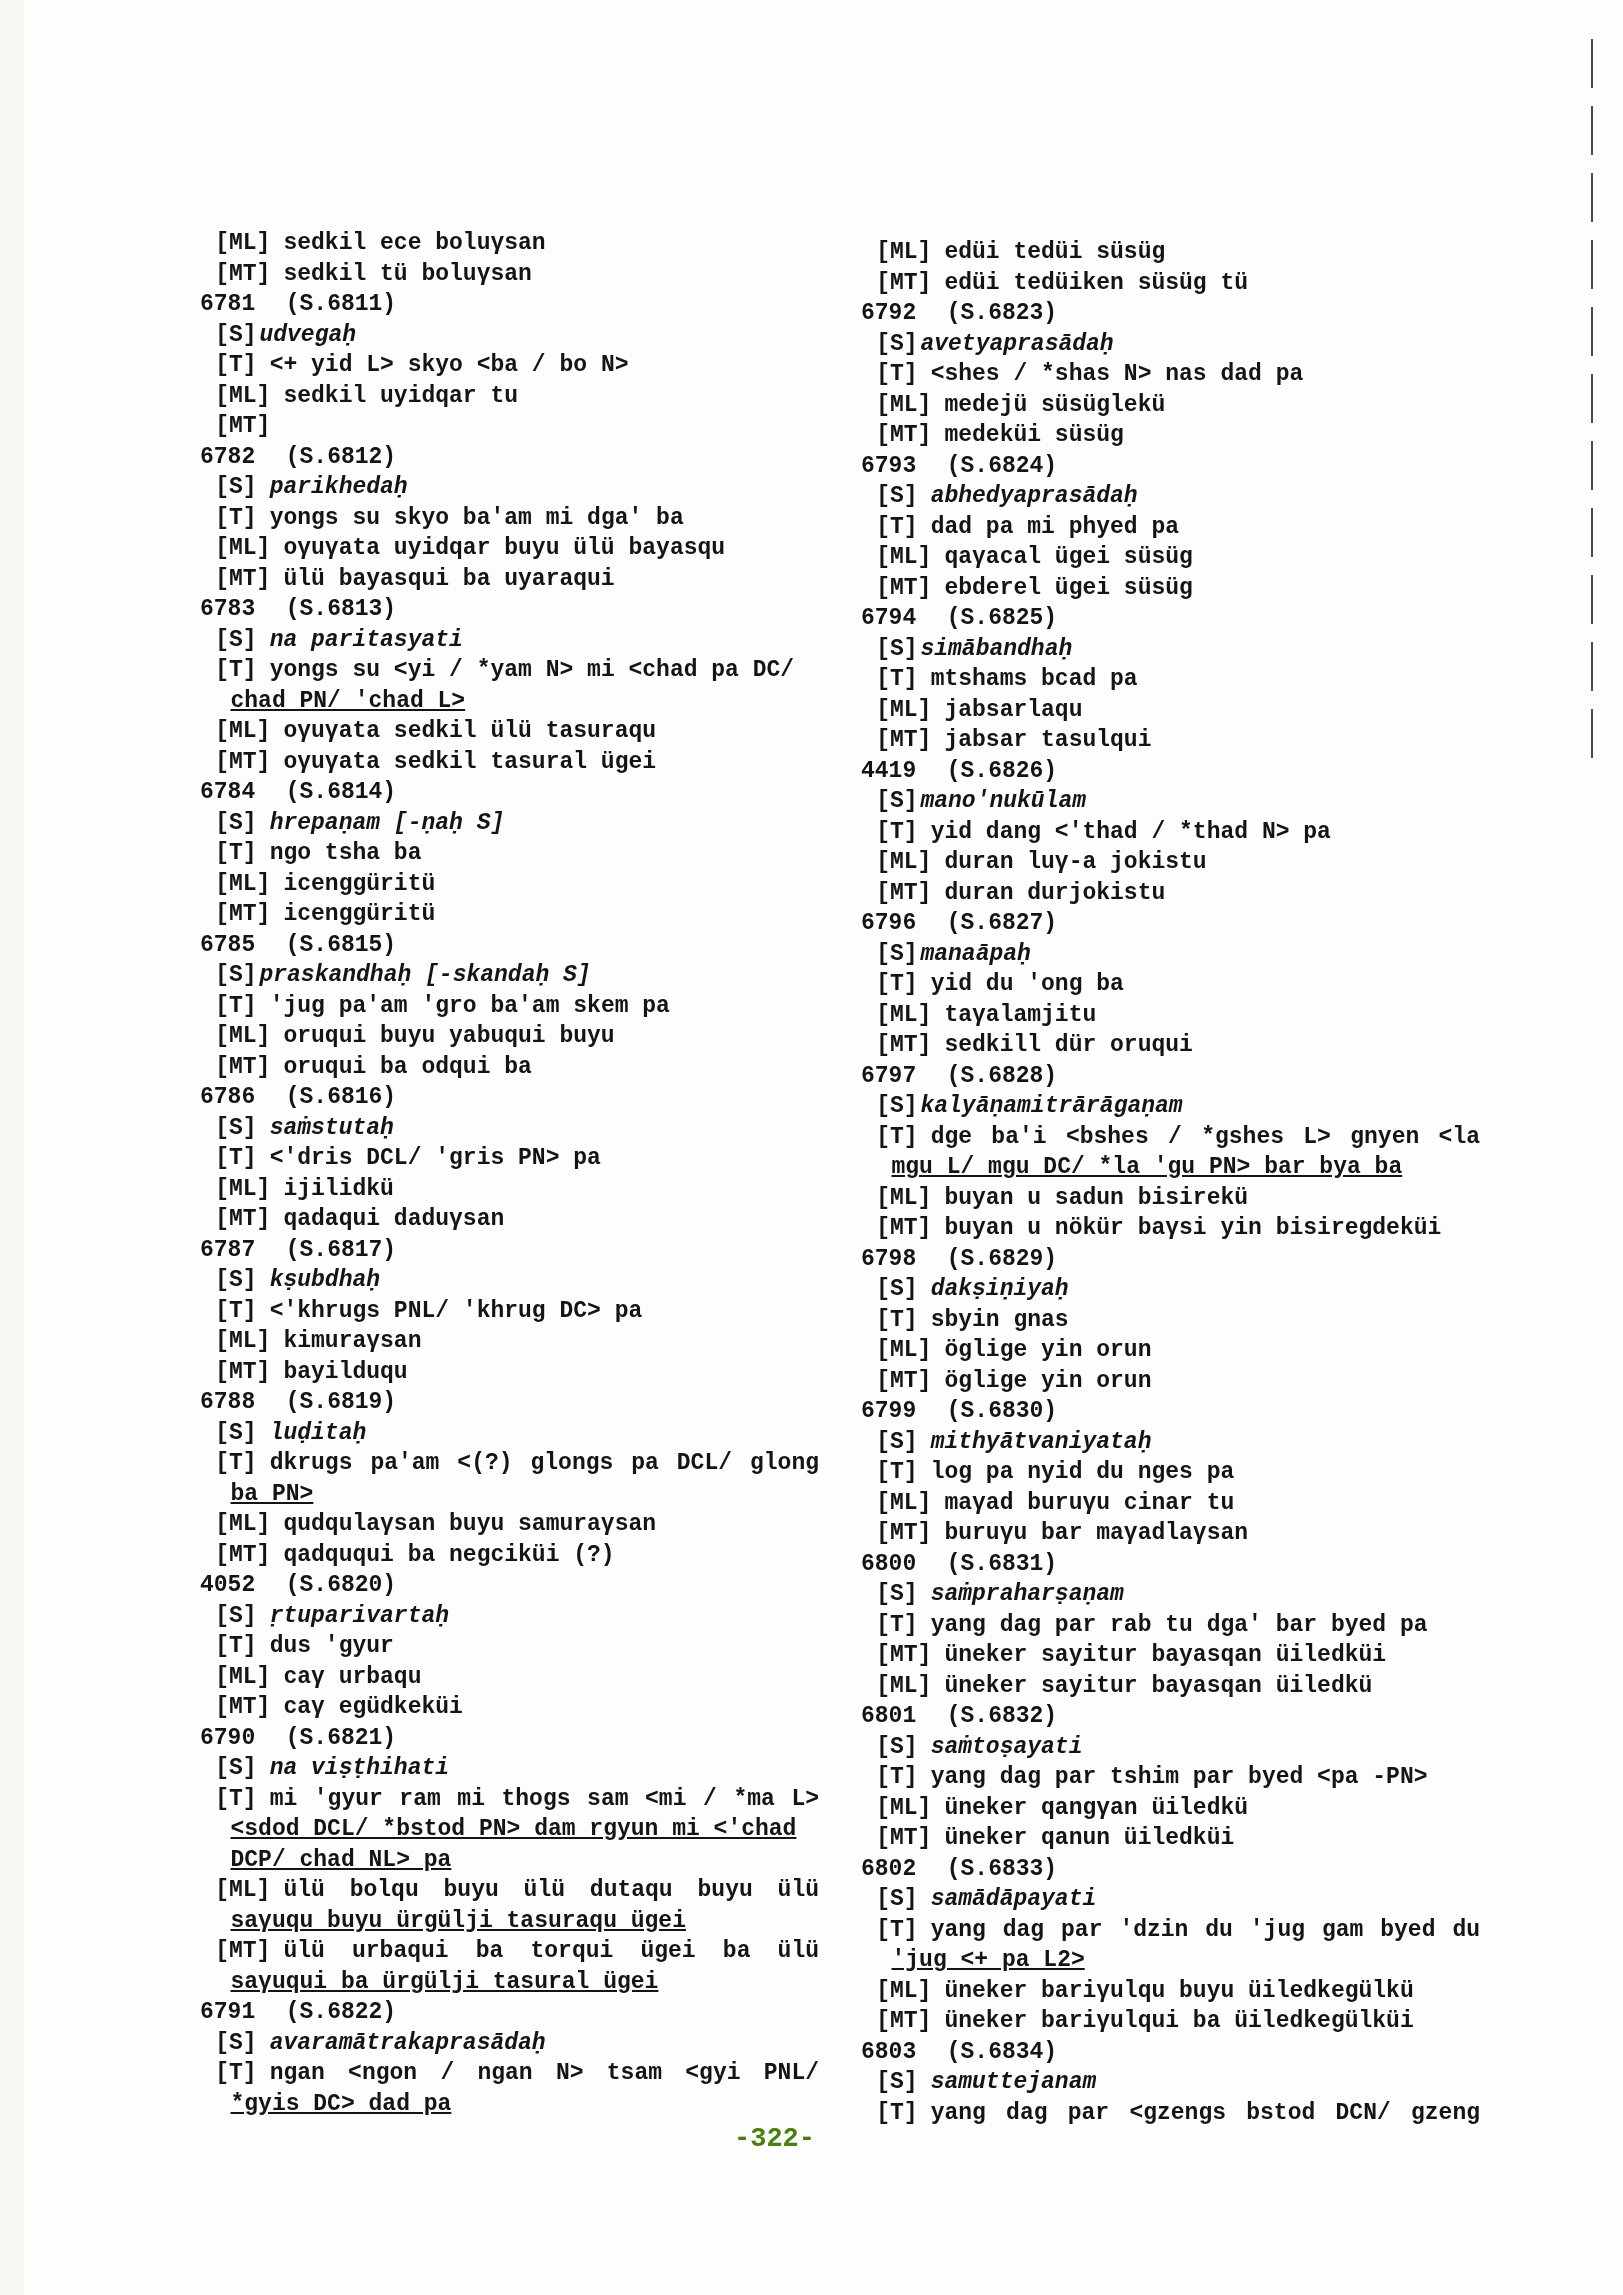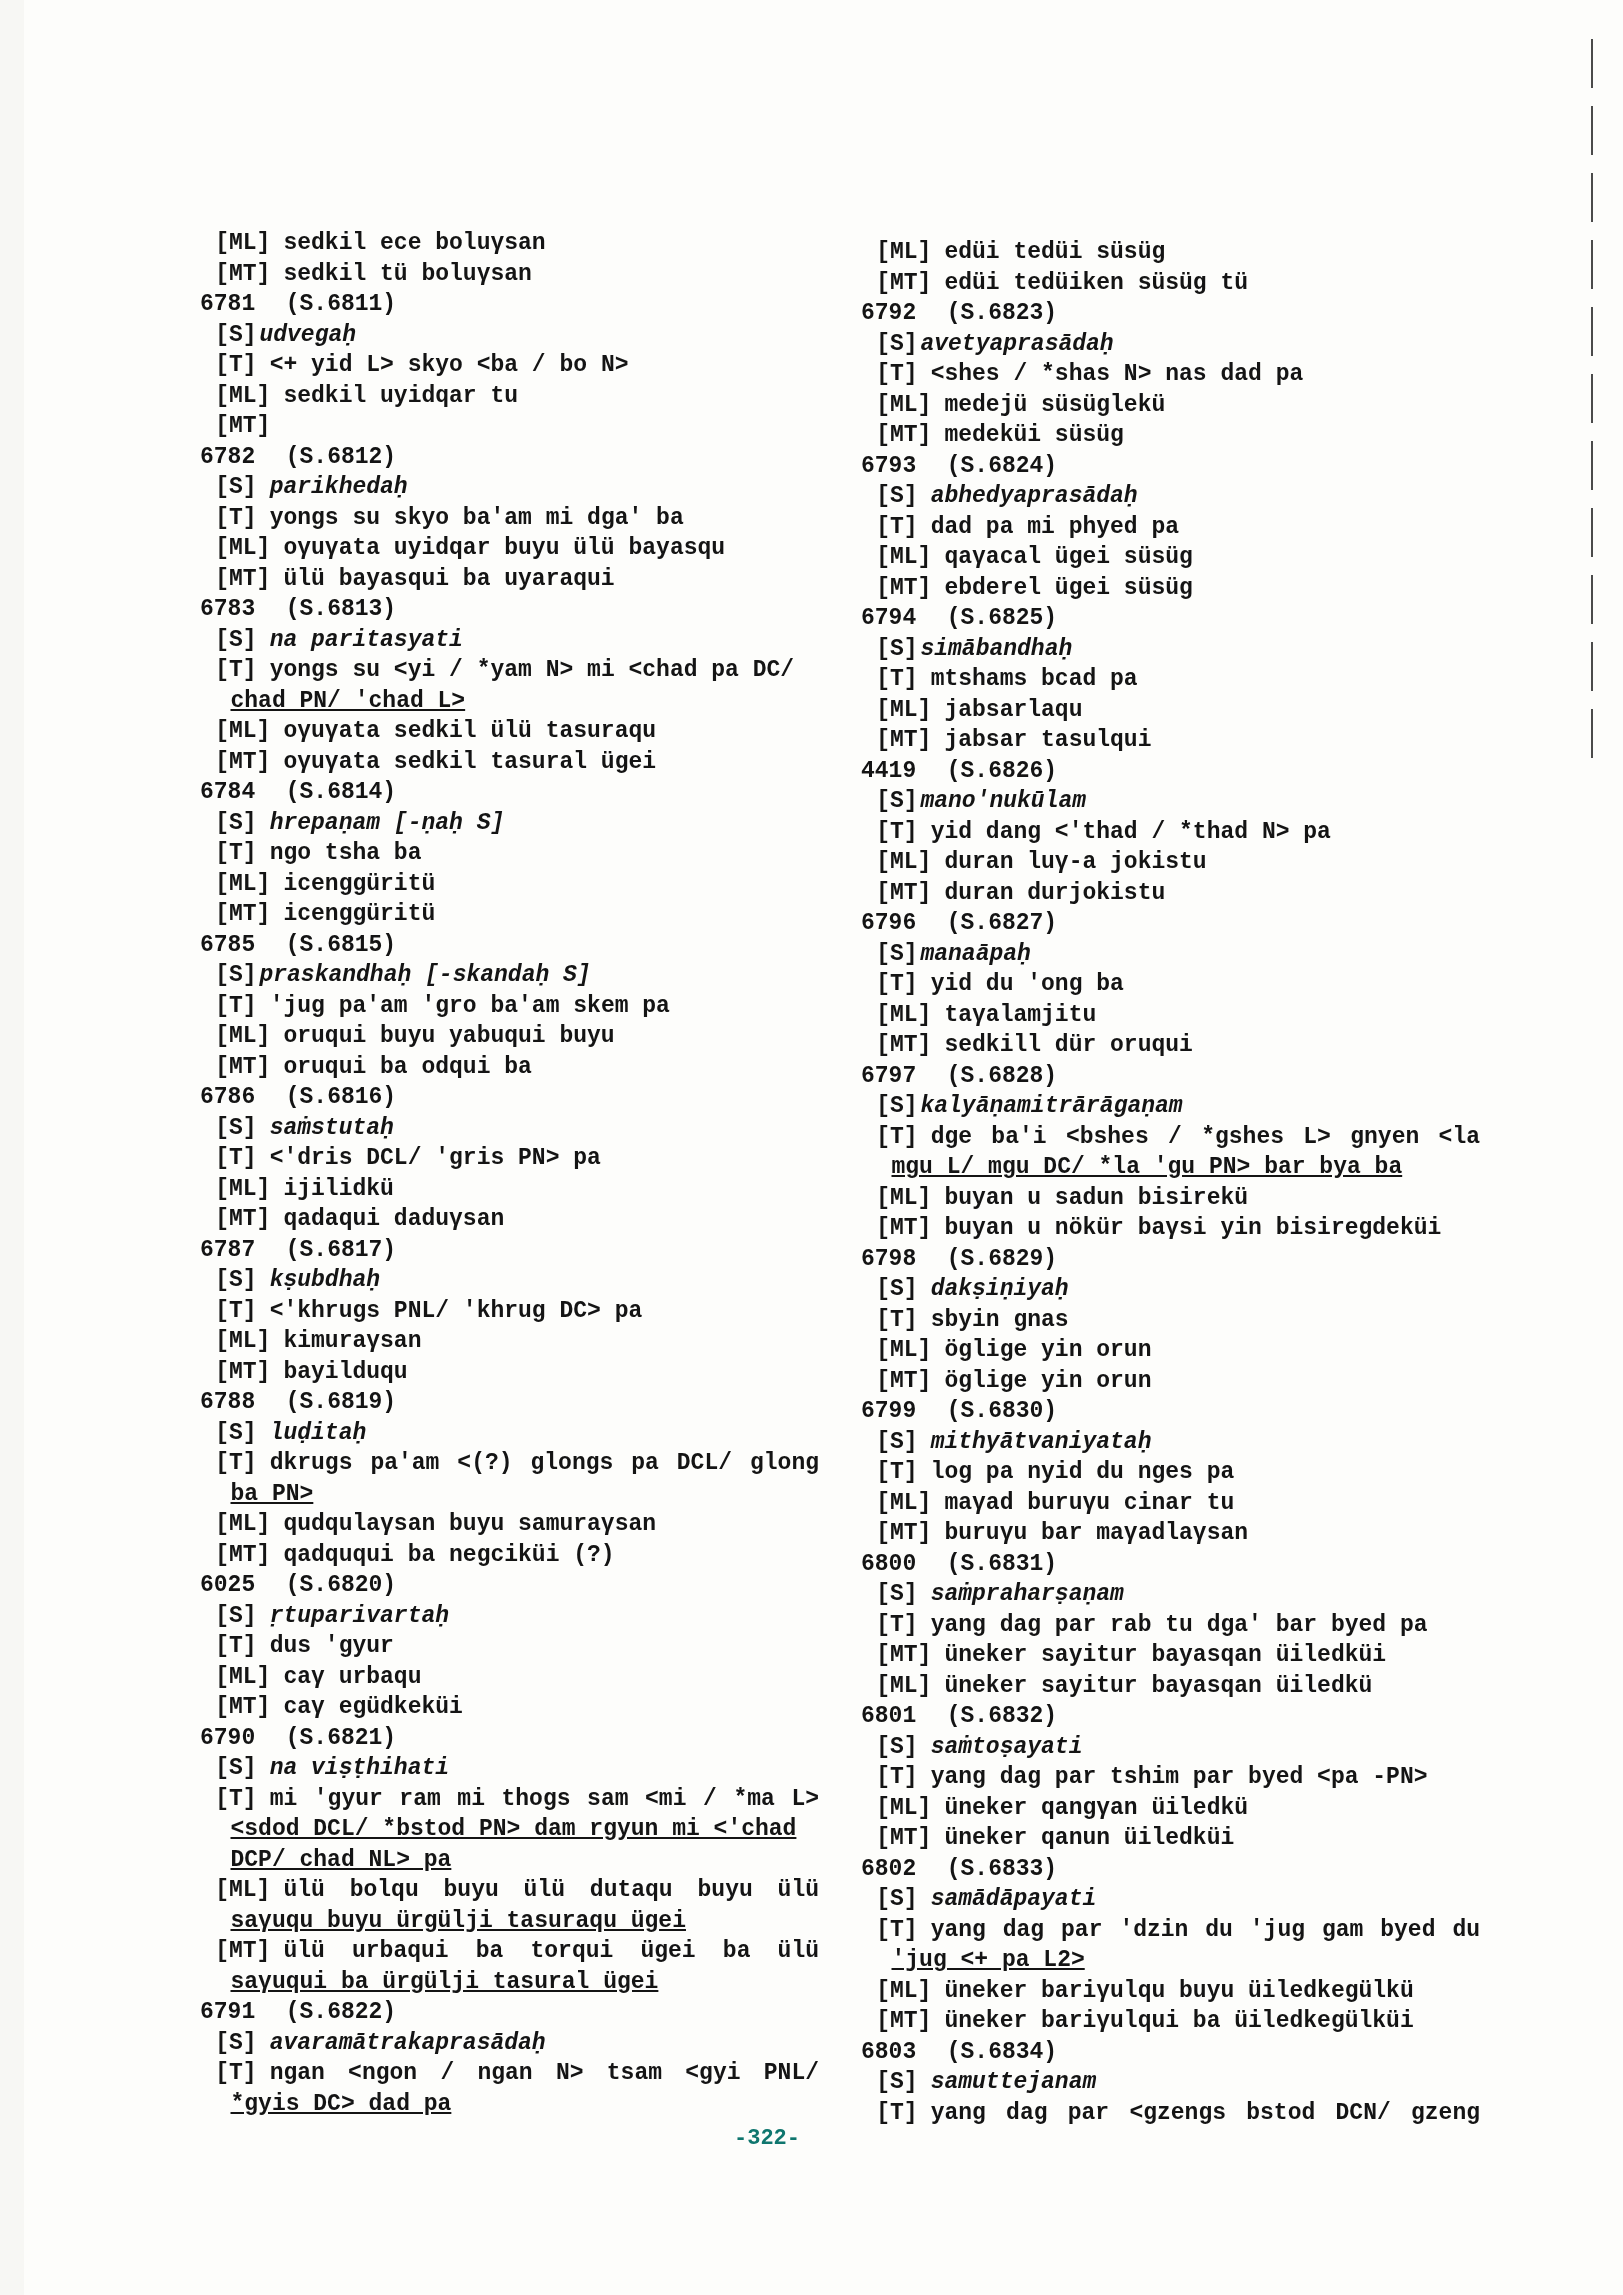--- a/index.html
+++ b/index.html
@@ -30,23 +30,23 @@
 
   .eref { margin-left: 30.5px; }
   .txt  { margin-left: 13px; }
   .txt.tight { margin-left: 2.8px; }
   .it   { font-style: italic; }
 
   .jline { text-align: justify; text-align-last: justify; }
 
   .pageno {
     position: absolute; top: 2124px; left: 710px;
-    color: #0f766e;
+    color: #4d7c0f;
     font-family: "Liberation Mono", "DejaVu Sans Mono", monospace;
-    font-weight: bold; font-size: 22px; line-height: 30.5px;
+    font-weight: bold; font-size: 27px; line-height: 30.5px;
   }
   .artifact-line {
     position: absolute; left: 1567px; top: 39px;
     width: 2.1px; height: 725px;
     background: repeating-linear-gradient(180deg,
       #2b2b2b 0px, #2b2b2b 49px,
       rgba(43,43,43,0) 49px, rgba(43,43,43,0) 67px);
     opacity: .85;
   }
 </style>
@@ -110,21 +110,21 @@
       </div>
       <div class="entry">
         <div class="line ehead"><span class="enum">6788</span><span class="eref">(S.6819)</span></div>
         <div class="line field"><span class="lbl">[S]</span><span class="txt it">luḍitaḥ</span></div>
         <div class="line field jline"><span class="lbl">[T]</span><span class="txt">dkrugs pa'am &lt;(?) glongs pa DCL/ glong</span></div>
         <div class="line cont">ba PN&gt;</div>
         <div class="line field"><span class="lbl">[ML]</span><span class="txt">qudqulaγsan buyu samuraγsan</span></div>
         <div class="line field"><span class="lbl">[MT]</span><span class="txt">qadququi ba negciküi (?)</span></div>
       </div>
       <div class="entry">
-        <div class="line ehead"><span class="enum">6025</span><span class="eref">(S.6820)</span></div>
+        <div class="line ehead"><span class="enum">4052</span><span class="eref">(S.6820)</span></div>
         <div class="line field"><span class="lbl">[S]</span><span class="txt it">ṛtuparivartaḥ</span></div>
         <div class="line field"><span class="lbl">[T]</span><span class="txt">dus 'gyur</span></div>
         <div class="line field"><span class="lbl">[ML]</span><span class="txt">caγ urbaqu</span></div>
         <div class="line field"><span class="lbl">[MT]</span><span class="txt">caγ egüdkeküi</span></div>
       </div>
       <div class="entry">
         <div class="line ehead"><span class="enum">6790</span><span class="eref">(S.6821)</span></div>
         <div class="line field"><span class="lbl">[S]</span><span class="txt it">na viṣṭhihati</span></div>
         <div class="line field jline"><span class="lbl">[T]</span><span class="txt">mi 'gyur ram mi thogs sam &lt;mi / *ma L&gt;</span></div>
         <div class="line cont">&lt;sdod DCL/ *bstod PN&gt; dam rgyun mi &lt;'chad</div>

